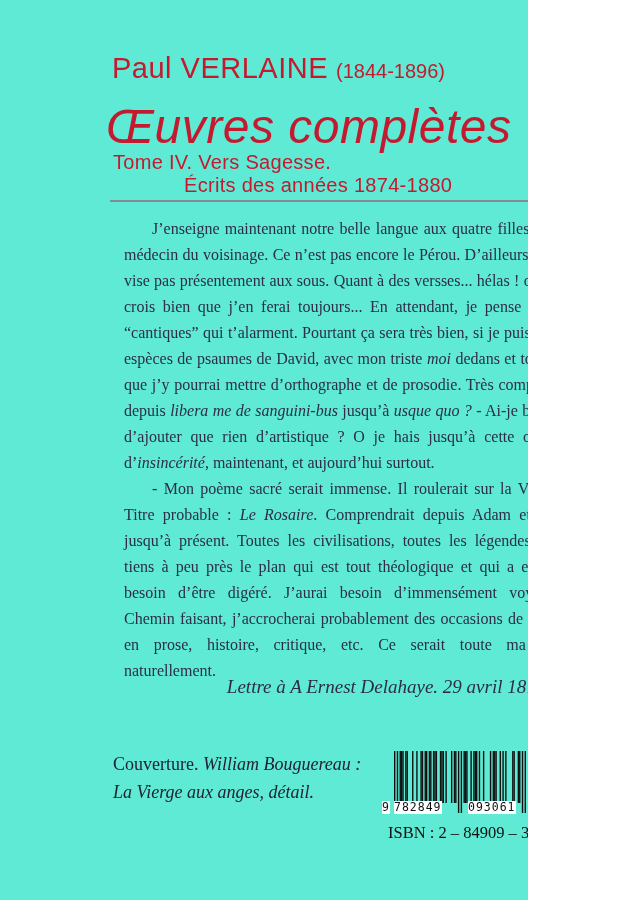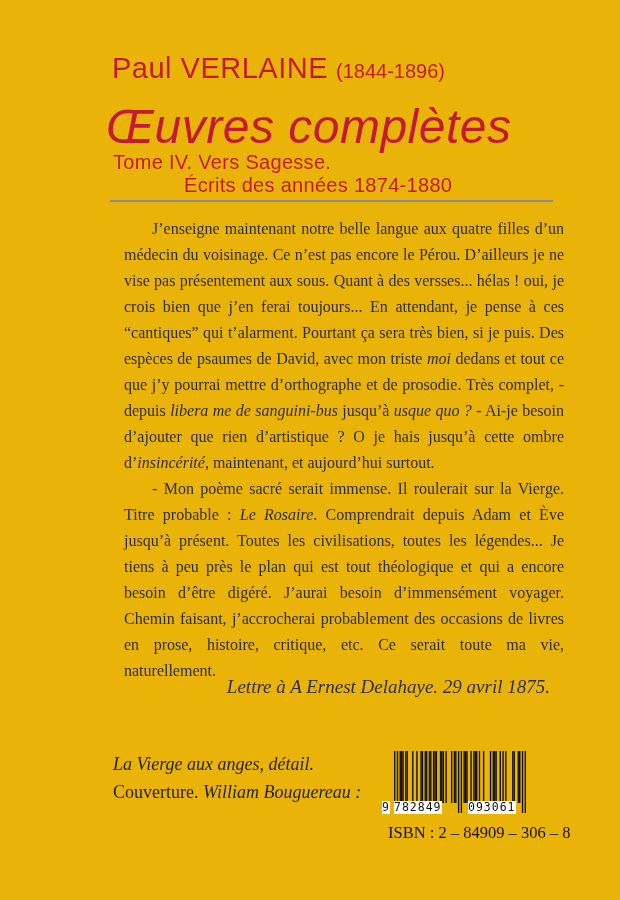--- a/index.html
+++ b/index.html
@@ -1,19 +1,19 @@
 <!DOCTYPE html>
 <html style="--accent: #c41a30;"><head>
 <meta charset="utf-8">
 <style>
   html,body{margin:0;padding:0;background:#ffffff;}
   .page{
     position:relative;
-    width:620px;height:900px;
-    background:#eab308;
+    width:528px;height:900px;
+    background:#5eead4;
     overflow:hidden;
     font-family:"Liberation Serif", serif;
   }
   
   .author-line{
     position:absolute;left:112px;top:52px;
     font-family:"Liberation Sans", sans-serif;
     color:var(--accent);
     white-space:nowrap;
   }
@@ -104,22 +104,22 @@
   <div class="subtitle-2">Écrits des années 1874-1880</div>
   <hr class="divider">
 
   <div class="excerpt">
     <p><span>J’enseigne maintenant notre belle langue aux quatre filles d’un médecin du voisinage. Ce n’est pas encore le Pérou. D’ailleurs je ne vise pas présentement aux sous. Quant à des versses... hélas ! oui, je crois bien que j’en ferai toujours... En attendant, je pense à ces “cantiques” qui t’alarment. Pourtant ça sera très bien, si je puis. Des espèces de psaumes de David, avec mon triste </span><i>moi</i><span> dedans et tout ce que j’y pourrai mettre d’orthographe et de prosodie. Très complet, - depuis </span><i>libera me de sanguini-bus</i><span> jusqu’à </span><i>usque quo ?</i><span> - Ai-je besoin d’ajouter que rien d’artistique ? O je hais jusqu’à cette ombre d’</span><i>insincérité</i><span>, maintenant, et aujourd’hui surtout.</span></p>
     <p><span>- Mon poème sacré serait immense. Il roulerait sur la Vierge. Titre probable : </span><i>Le Rosaire</i><span>. Comprendrait depuis Adam et Ève jusqu’à présent. Toutes les civilisations, toutes les légendes... Je tiens à peu près le plan qui est tout théologique et qui a encore besoin d’être digéré. J’aurai besoin d’immensément voyager. Chemin faisant, j’accrocherai probablement des occasions de livres en prose, histoire, critique, etc. Ce serait toute ma vie, naturellement.</span></p>
   </div>
   <div class="attribution">Lettre à A Ernest Delahaye. 29 avril 1875.</div>
 
   <div class="credits">
+    <div><span>Couverture. </span><i>William Bouguereau :</i></div>
     <div><i>La Vierge aux anges, détail.</i></div>
-    <div><span>Couverture. </span><i>William Bouguereau :</i></div>
   </div>
 
   <div class="barcode-block">
     <svg class="barcode-svg" id="barcode" width="132" height="62" viewBox="0 0 95 62" preserveAspectRatio="none">
         <rect x="0" y="0" width="1" height="62" fill="#111"></rect>
         <rect x="2" y="0" width="1" height="62" fill="#111"></rect>
         <rect x="4" y="0" width="1" height="52" fill="#111"></rect>
         <rect x="5" y="0" width="1" height="52" fill="#111"></rect>
         <rect x="6" y="0" width="1" height="52" fill="#111"></rect>
         <rect x="8" y="0" width="1" height="52" fill="#111"></rect>

